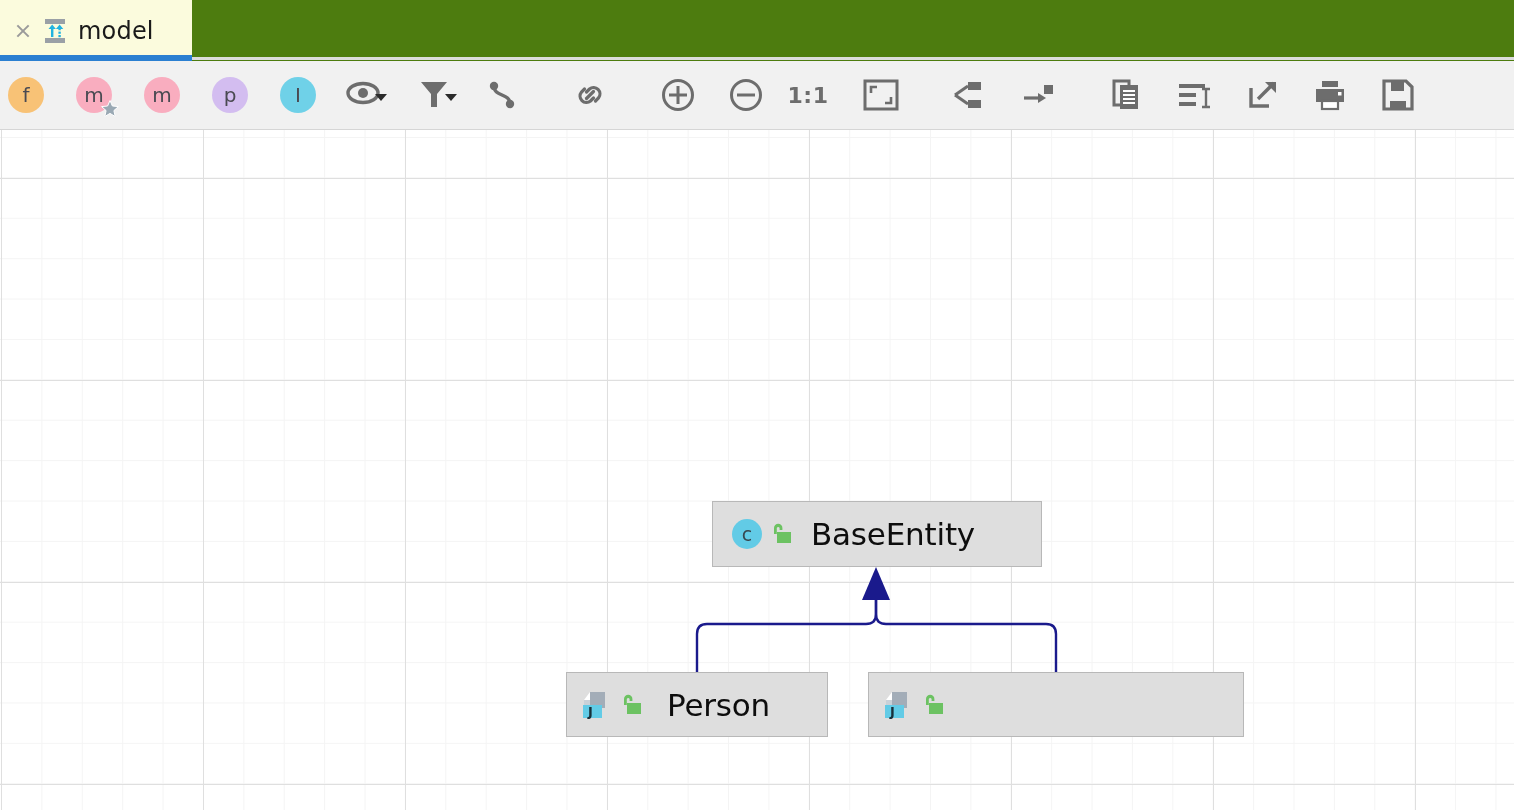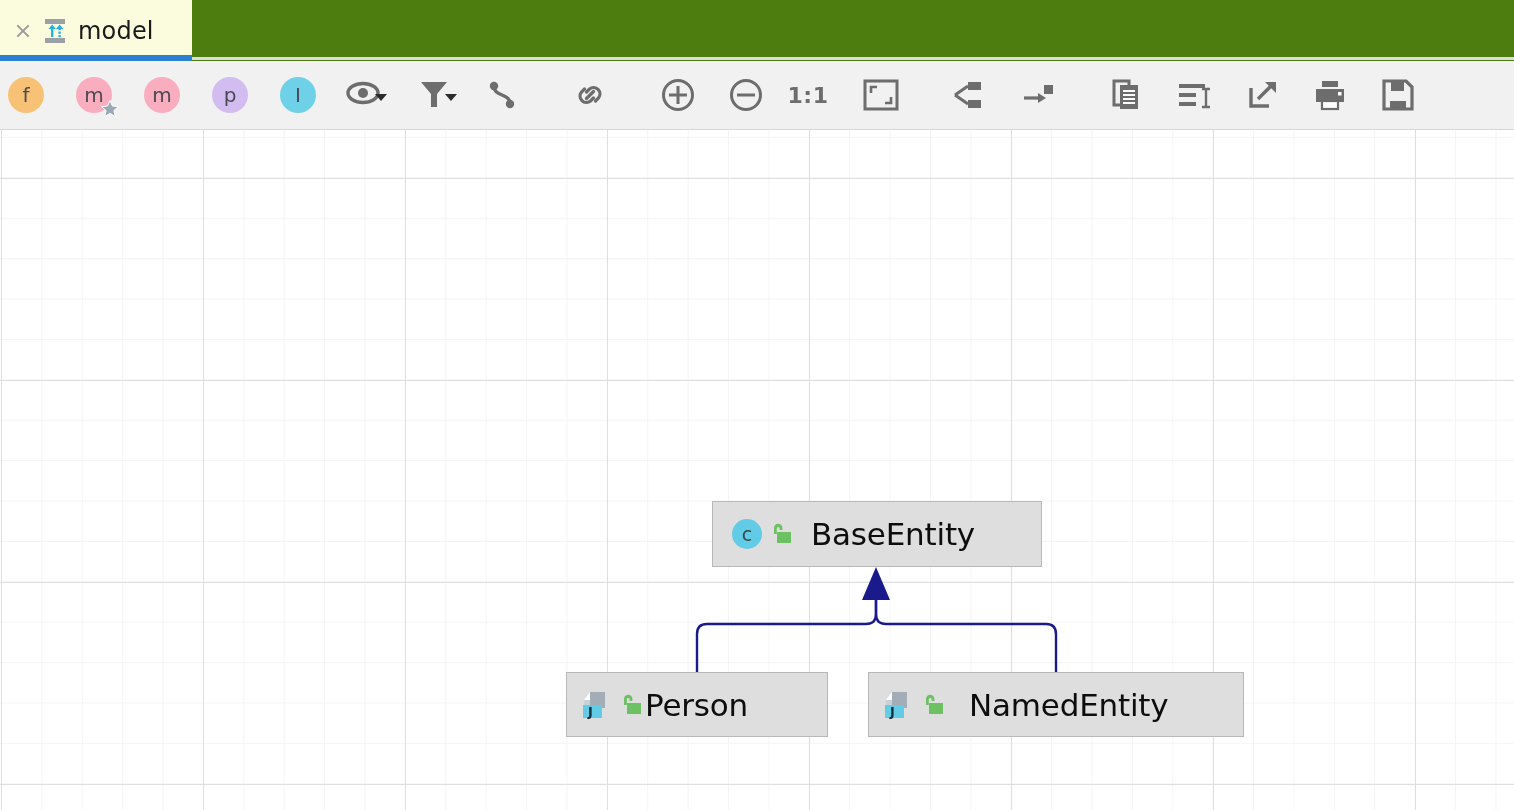--- a/index.html
+++ b/index.html
@@ -426,34 +426,33 @@
           <path d="M9 4 L9 12 L3 12 Z" fill="#ffffff"></path>
           <path d="M3 12 L9 12 L9 22 L3 22 Z" fill="#c9d1d8"></path>
           <rect x="2" y="17" width="19" height="13" fill="#62cbe6"></rect>
           <text x="7" y="28" font-size="13" font-family="DejaVu Sans, sans-serif" font-weight="bold" fill="#17303a">J</text>
         </svg>
         <svg width="26" height="28" viewBox="0 0 26 28" style="margin-left:4px">
           <path d="M5 14 L5 8 A4.2 4.2 0 0 1 13.4 8 L13.4 10 L10.6 10 L10.6 8 A1.5 1.5 0 0 0 7.8 8 L7.8 14 Z" fill="#6cc262"></path>
           <rect x="8" y="12" width="14" height="11" fill="#6cc262"></rect>
         </svg>
       </div>
-      <span class="node-label" style="">Person</span>
+      <span class="node-label" style="margin-left:22px">Person</span>
     </div>
 
     <div class="node" style="left:868px; top:542px; width:376px; height:65px; padding-left:14px;">
       <div class="node-icons">
         <svg width="34" height="34" viewBox="0 0 34 34">
           <path d="M9 4 L24 4 L24 20 L9 20 Z" fill="#a3adb8"></path>
           <path d="M9 4 L9 12 L3 12 Z" fill="#ffffff"></path>
           <path d="M3 12 L9 12 L9 22 L3 22 Z" fill="#c9d1d8"></path>
           <rect x="2" y="17" width="19" height="13" fill="#62cbe6"></rect>
           <text x="7" y="28" font-size="13" font-family="DejaVu Sans, sans-serif" font-weight="bold" fill="#17303a">J</text>
         </svg>
         <svg width="26" height="28" viewBox="0 0 26 28" style="margin-left:4px">
           <path d="M5 14 L5 8 A4.2 4.2 0 0 1 13.4 8 L13.4 10 L10.6 10 L10.6 8 A1.5 1.5 0 0 0 7.8 8 L7.8 14 Z" fill="#6cc262"></path>
           <rect x="8" y="12" width="14" height="11" fill="#6cc262"></rect>
         </svg>
       </div>
-      <span class="node-label" style="margin-left:22px">NamedEntity</span>
     </div>
 
   </div>
 </div>
 
 </body></html>

